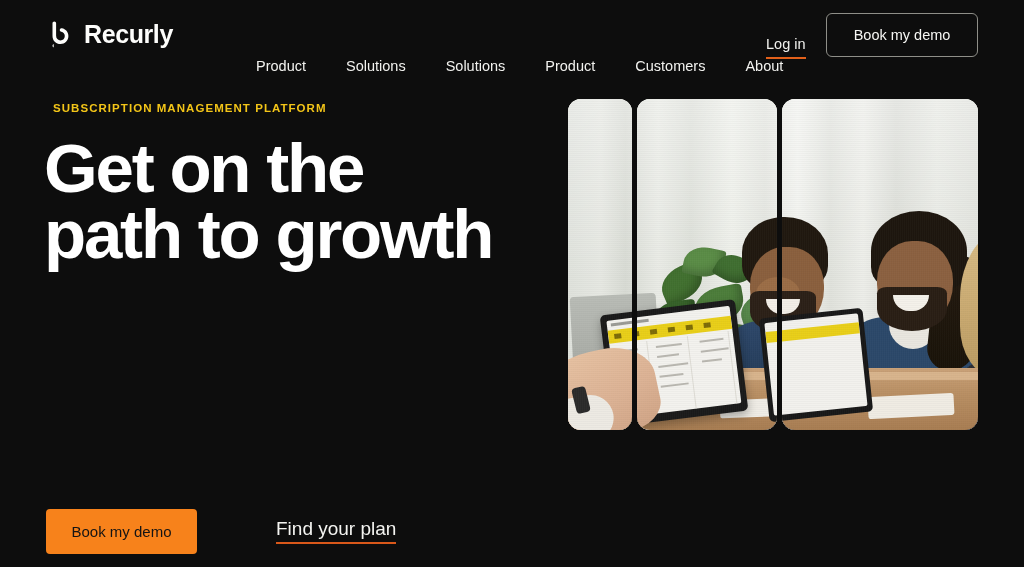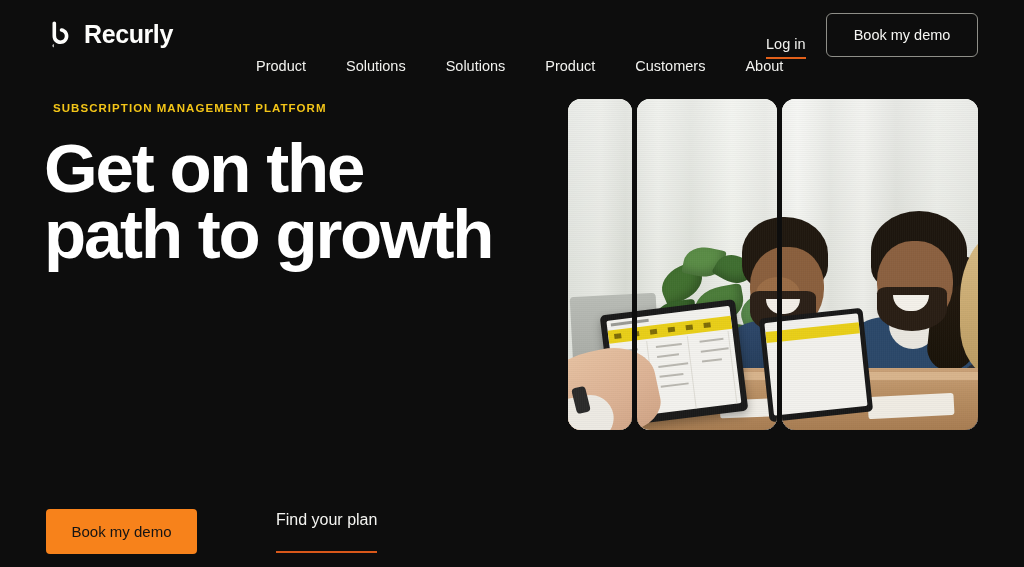--- a/index.html
+++ b/index.html
@@ -80,23 +80,23 @@
     display:flex; align-items:center;
   }
   .cta-primary {
     width:151px; height:45px;
     background:#f7821b; border:none; border-radius:4px;
     color:#141414; font-family:"Liberation Sans", sans-serif;
     font-size:15px; cursor:pointer;
     display:flex; align-items:center; justify-content:center;
   }
   .cta-secondary {
-    margin-left:79px; color:#f4f4f1; font-size:16px;
+    margin-left:79px; color:#f4f4f1; font-size:19px;
     text-decoration:none; display:inline-block;
-    padding-bottom:22px; border-bottom:2px solid #d9581a;
+    padding-bottom:4px; border-bottom:2px solid #d9581a;
     line-height:18px;
   }
 
   
   .panels { position:absolute; left:568px; top:99px; width:410px; height:331px; }
   .panel {
     position:absolute; top:0; height:331px;
     border-radius:13px; overflow:hidden; background:#d9dcd5;
   }
   .panel-1 { left:0px;   width:64px;  }

